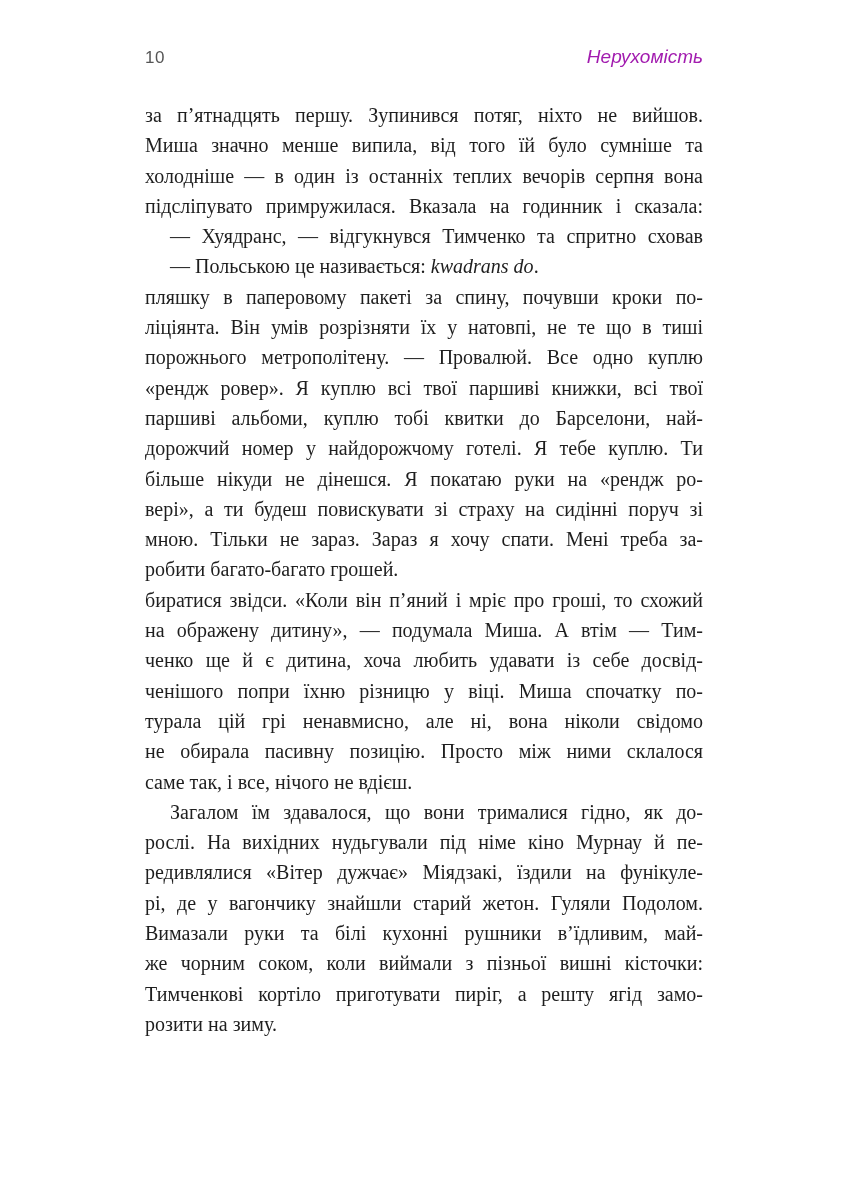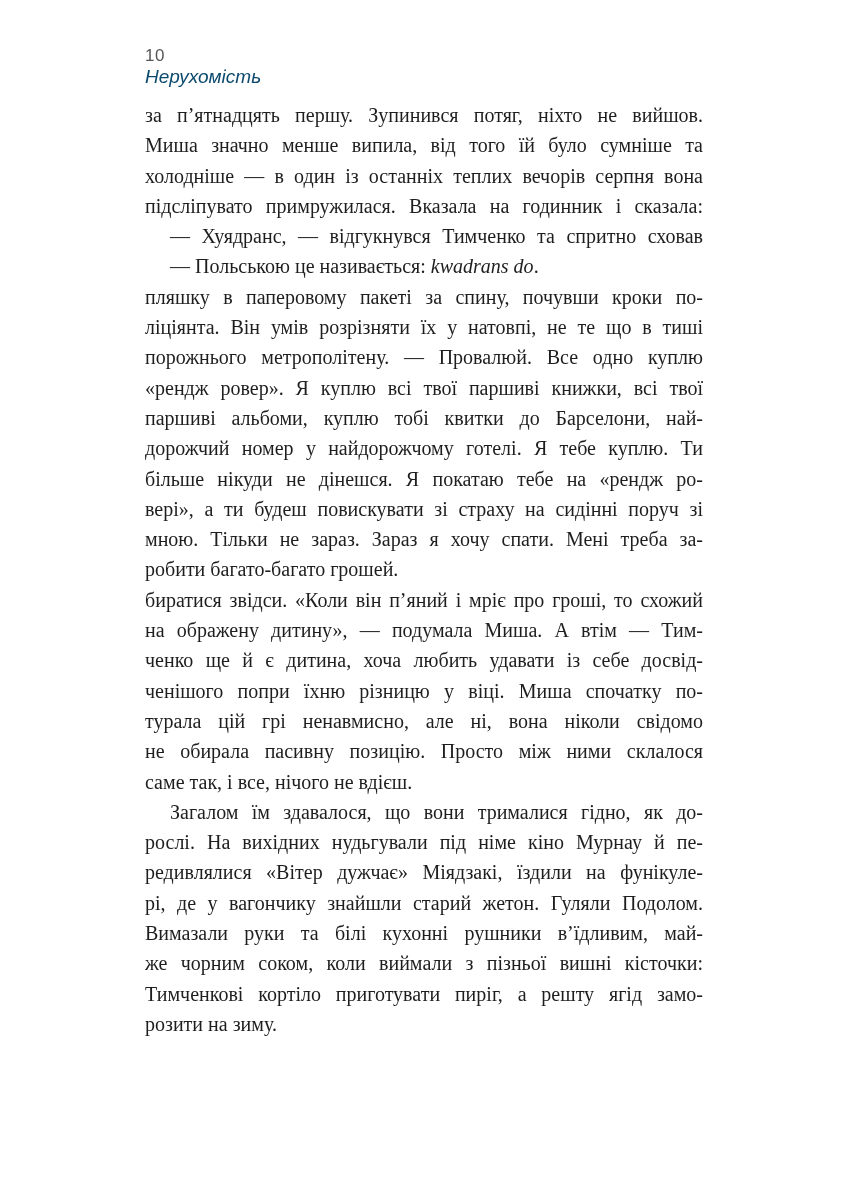--- a/index.html
+++ b/index.html
@@ -17,31 +17,30 @@
   }
   .page-header {
     position: absolute;
     left: 145px;
     top: 46px;
     width: 558px;
     display: flex;
     justify-content: space-between;
     align-items: baseline;
     font-family: "Liberation Sans", sans-serif;
-    flex-direction: column;
   }
   .page-num {
     font-size: 17px;
     letter-spacing: 0.5px;
     color: #555555;
   }
   .running-title {
     font-style: italic;
     font-size: 19px;
-    color: #0c4a6e;
+    color: #a21caf;
   }
   .page-body {
     position: absolute;
     left: 145px;
     top: 100px;
     width: 558px;
     color: #1e1e1e;
     font-size: 20px;
     line-height: 30.3px;
   }
@@ -80,21 +79,21 @@
 
     <div class="ln ind">— Хуядранс, — відгукнувся Тимченко та спритно сховав</div>
 
     <div class="ln ind end"><span>— Польською це називається: </span><span class="it">kwadrans do</span><span>.</span></div>
     <div class="ln">пляшку в паперовому пакеті за спину, почувши кроки по-</div>
     <div class="ln">ліціянта. Він умів розрізняти їх у натовпі, не те що в тиші</div>
     <div class="ln">порожнього метрополітену. — Провалюй. Все одно куплю</div>
     <div class="ln">«рендж ровер». Я куплю всі твої паршиві книжки, всі твої</div>
     <div class="ln">паршиві альбоми, куплю тобі квитки до Барселони, най-</div>
     <div class="ln">дорожчий номер у найдорожчому готелі. Я тебе куплю. Ти</div>
-    <div class="ln">більше нікуди не дінешся. Я покатаю тебе на «рендж ро-</div>
+    <div class="ln">більше нікуди не дінешся. Я покатаю руки на «рендж ро-</div>
     <div class="ln">вері», а ти будеш повискувати зі страху на сидінні поруч зі</div>
     <div class="ln">мною. Тільки не зараз. Зараз я хочу спати. Мені треба за-</div>
     <div class="ln end">робити багато-багато грошей.</div>
 
     <div class="ln">биратися звідси. «Коли він п’яний і мріє про гроші, то схожий</div>
     <div class="ln">на ображену дитину», — подумала Миша. А втім — Тим-</div>
     <div class="ln">ченко ще й є дитина, хоча любить удавати із себе досвід-</div>
     <div class="ln">ченішого попри їхню різницю у віці. Миша спочатку по-</div>
     <div class="ln">турала цій грі ненавмисно, але ні, вона ніколи свідомо</div>
     <div class="ln">не обирала пасивну позицію. Просто між ними склалося</div>

